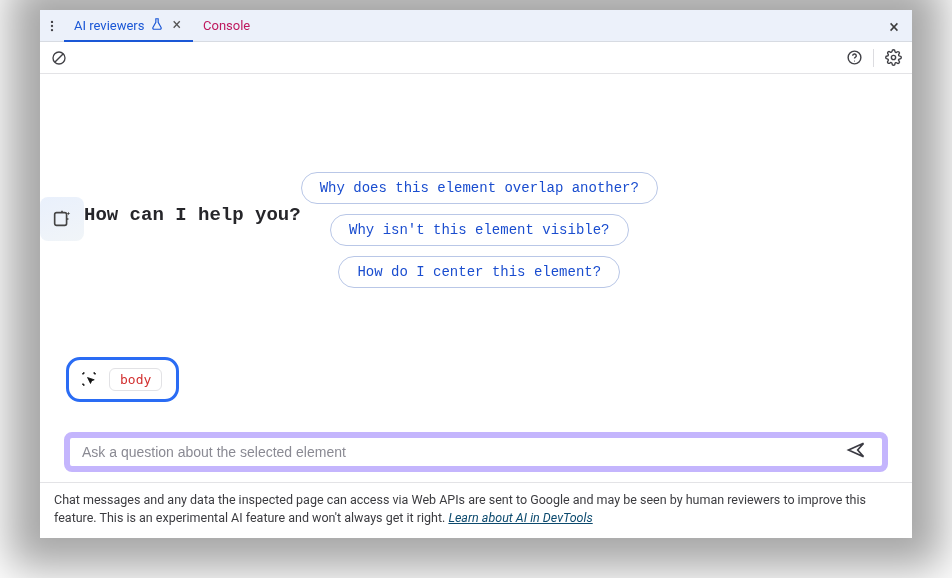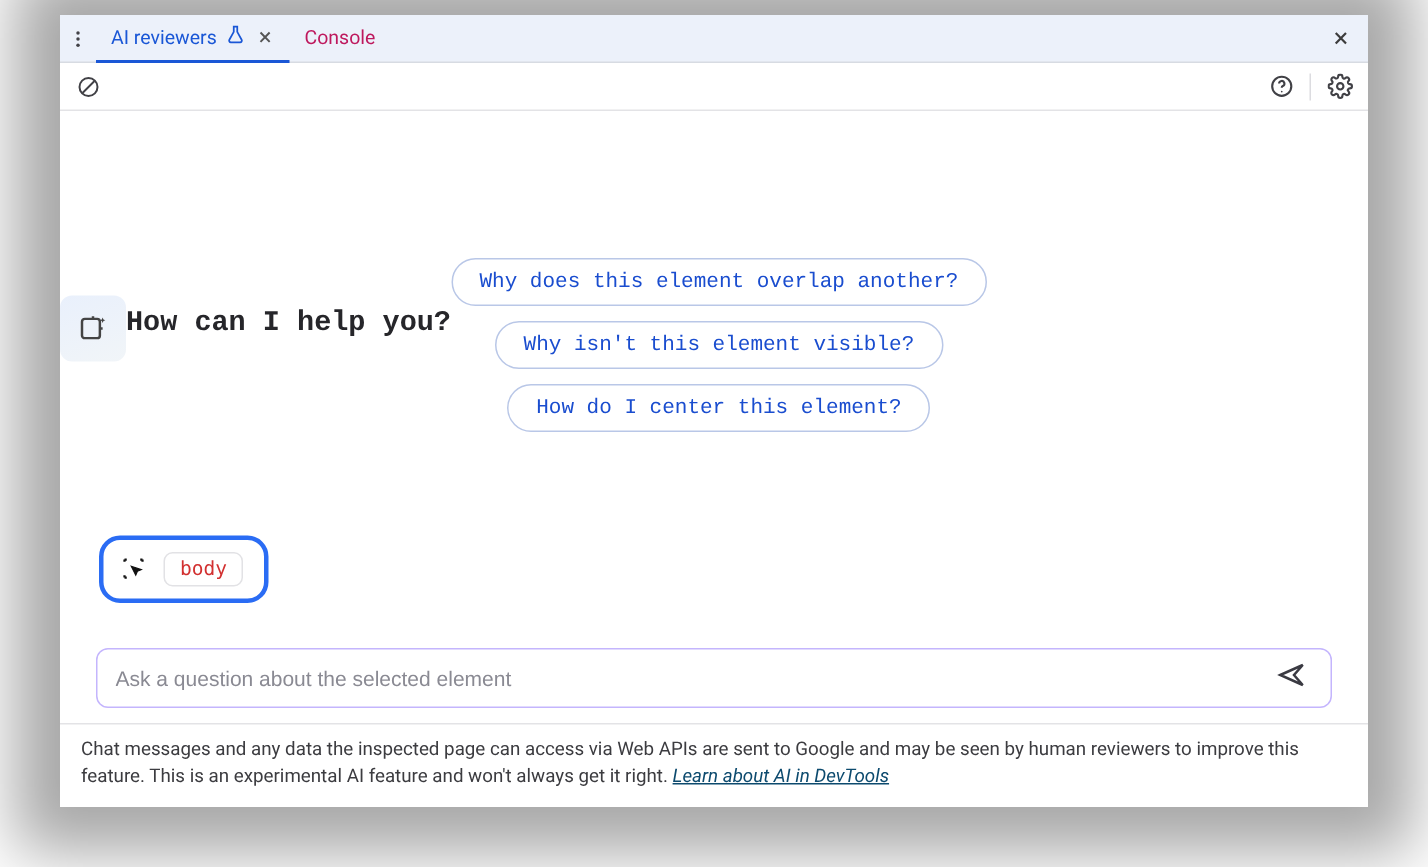--- a/index.html
+++ b/index.html
@@ -166,21 +166,21 @@
       border: 1px solid #e2e2e5;
       border-radius: 6px;
       padding: 3px 10px;
       font-family: ui-monospace, Menlo, Consolas, monospace;
       font-size: 13px;
       color: #d23030;
       background: #fff;
       cursor: pointer;
     }
     .input-row {
-      border: 1px solid #c4b5fd;
+      border: 6px solid #c4b5fd;
       border-radius: 8px;
       display: flex;
       align-items: center;
       padding: 0 12px;
       height: 40px;
       margin-bottom: 10px;
     }
     .input-row input {
       border: none;
       outline: none;

